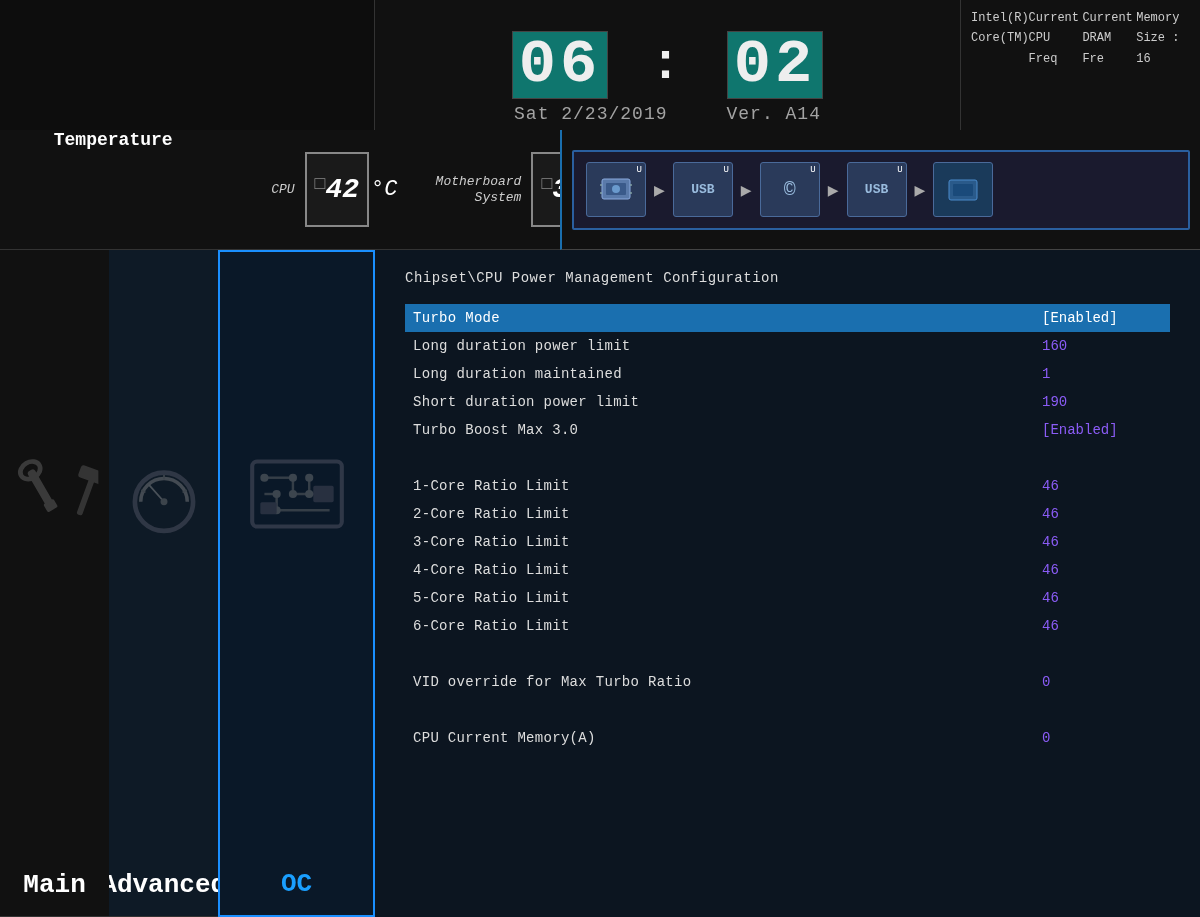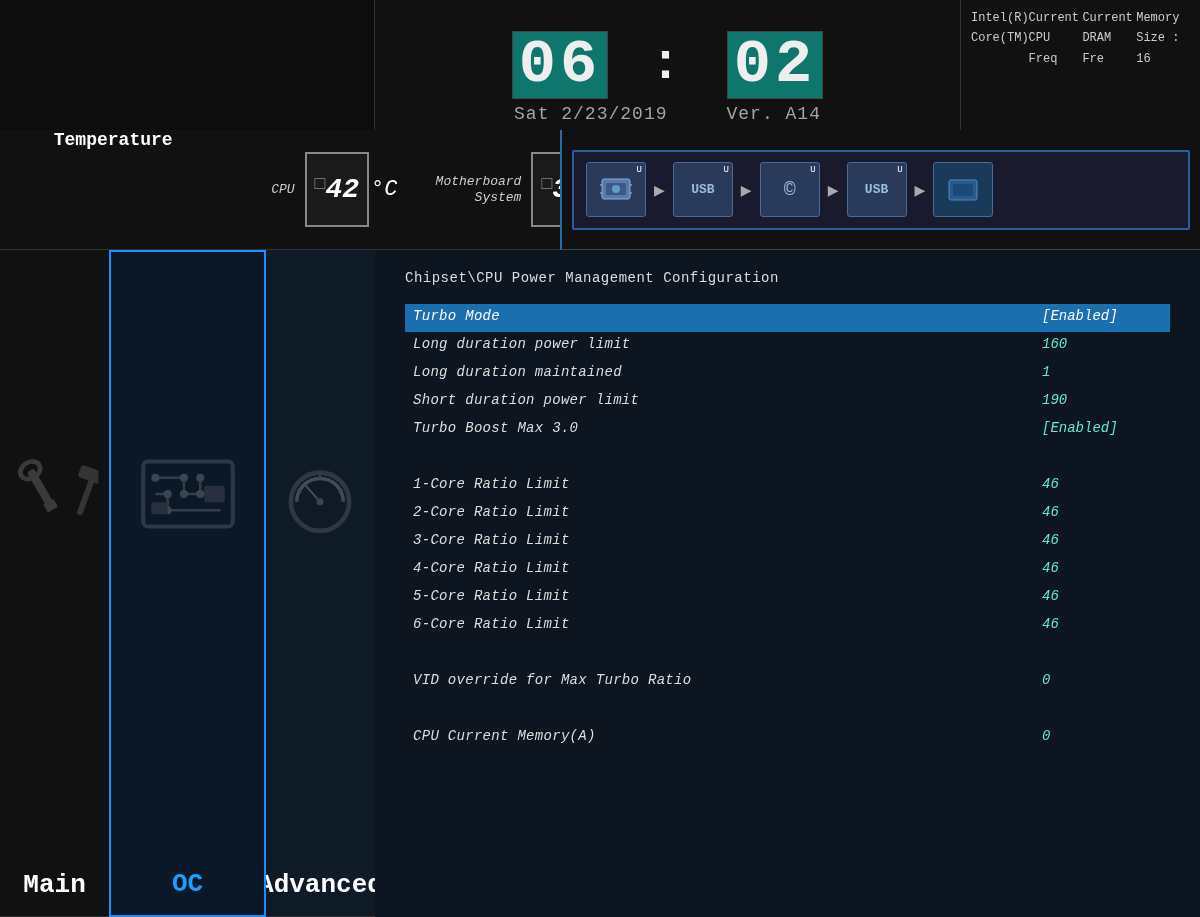--- a/index.html
+++ b/index.html
@@ -263,23 +263,23 @@
     .breadcrumb {
       color: #ddd;
       font-size: 14px;
       font-family: 'Courier New', monospace;
       margin-bottom: 18px;
       letter-spacing: 0.5px;
     }
 
     .settings-row {
       display: flex;
+      align-items: center;
       padding: 4px 8px;
       min-height: 28px;
-      font-style: italic;
     }
 
     .settings-row.highlighted {
       background: #1a6faf;
     }
 
     .settings-row.spacer {
       height: 14px;
     }
 
@@ -289,21 +289,21 @@
       font-size: 14px;
       font-family: 'Courier New', monospace;
       letter-spacing: 0.3px;
     }
 
     .settings-row.highlighted .setting-name {
       color: #fff;
     }
 
     .setting-value {
-      color: #5eead4;
+      color: #8b5cf6;
       font-size: 14px;
       font-family: 'Courier New', monospace;
       min-width: 120px;
       text-align: left;
     }
 
     .settings-row.highlighted .setting-value {
       color: #fff;
     }
   </style>
@@ -409,20 +409,40 @@
 
         <g transform="translate(70,0) rotate(20, 60, 55)">
           <rect x="55" y="20" width="10" height="75" rx="4" fill="#777"></rect>
           <rect x="35" y="12" width="50" height="22" rx="5" fill="#777"></rect>
         </g>
       </svg>
     </div>
     <div class="nav-label">Main</div>
   </div>
 
+  <div class="nav-item" style="background:#0e1a26;">
+    <div class="nav-icon-area">
+      <svg width="150" height="110" viewBox="0 0 150 110" opacity="0.38">
+
+        <circle cx="75" cy="70" r="50" fill="none" stroke="#667" stroke-width="8"></circle>
+
+        <path d="M 35 70 A 40 40 0 0 1 115 70" fill="none" stroke="#999" stroke-width="6"></path>
+
+        <line x1="75" y1="24" x2="75" y2="32" stroke="#888" stroke-width="3"></line>
+        <line x1="36" y1="50" x2="43" y2="54" stroke="#888" stroke-width="3"></line>
+        <line x1="114" y1="50" x2="107" y2="54" stroke="#888" stroke-width="3"></line>
+
+        <line x1="75" y1="70" x2="50" y2="42" stroke="#aaa" stroke-width="3" stroke-linecap="round"></line>
+
+        <circle cx="75" cy="70" r="6" fill="#888"></circle>
+      </svg>
+    </div>
+    <div class="nav-label">Advanced</div>
+  </div>
+
   <div class="nav-item active" style="background:#0a1828; flex: 1.4;">
     <div class="nav-icon-area">
       <svg width="150" height="120" viewBox="0 0 150 120" opacity="0.4">
 
         <rect x="20" y="20" width="110" height="80" rx="6" fill="none" stroke="#667" stroke-width="5"></rect>
 
         <line x1="35" y1="40" x2="70" y2="40" stroke="#777" stroke-width="3"></line>
         <line x1="70" y1="40" x2="70" y2="60" stroke="#777" stroke-width="3"></line>
         <line x1="70" y1="60" x2="115" y2="60" stroke="#777" stroke-width="3"></line>
         <line x1="35" y1="60" x2="50" y2="60" stroke="#777" stroke-width="3"></line>
@@ -437,40 +457,20 @@
         <circle cx="50" cy="80" r="5" fill="#888"></circle>
         <circle cx="90" cy="40" r="5" fill="#888"></circle>
         <circle cx="90" cy="60" r="5" fill="#888"></circle>
 
         <rect x="95" y="50" width="25" height="20" rx="2" fill="#556"></rect>
         <rect x="30" y="70" width="20" height="15" rx="2" fill="#556"></rect>
       </svg>
     </div>
     <div class="nav-label oc-label">OC</div>
   </div>
-
-  <div class="nav-item" style="background:#0e1a26;">
-    <div class="nav-icon-area">
-      <svg width="150" height="110" viewBox="0 0 150 110" opacity="0.38">
-
-        <circle cx="75" cy="70" r="50" fill="none" stroke="#667" stroke-width="8"></circle>
-
-        <path d="M 35 70 A 40 40 0 0 1 115 70" fill="none" stroke="#999" stroke-width="6"></path>
-
-        <line x1="75" y1="24" x2="75" y2="32" stroke="#888" stroke-width="3"></line>
-        <line x1="36" y1="50" x2="43" y2="54" stroke="#888" stroke-width="3"></line>
-        <line x1="114" y1="50" x2="107" y2="54" stroke="#888" stroke-width="3"></line>
-
-        <line x1="75" y1="70" x2="50" y2="42" stroke="#aaa" stroke-width="3" stroke-linecap="round"></line>
-
-        <circle cx="75" cy="70" r="6" fill="#888"></circle>
-      </svg>
-    </div>
-    <div class="nav-label">Advanced</div>
-  </div>
 </div>
 
 <div class="main-content">
   <div class="breadcrumb">Chipset\CPU Power Management Configuration</div>
 
   <div class="settings-list" id="settings-list">
   <div class="settings-row highlighted">
         <div class="setting-name">Turbo Mode</div>
         <div class="setting-value">[Enabled]</div>
       </div>

